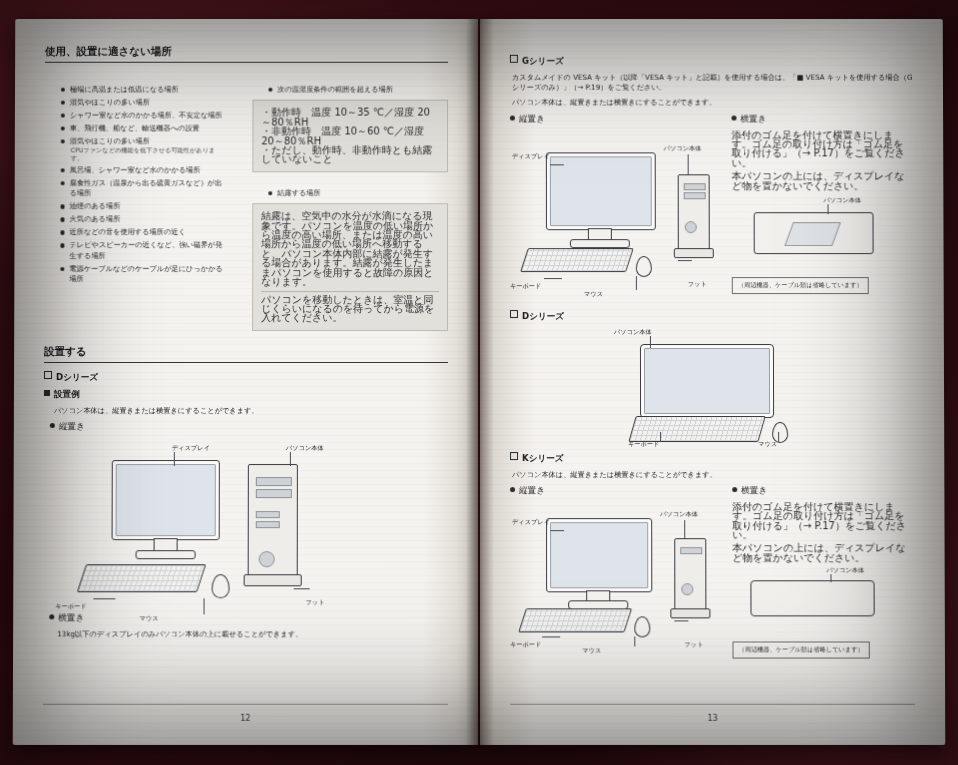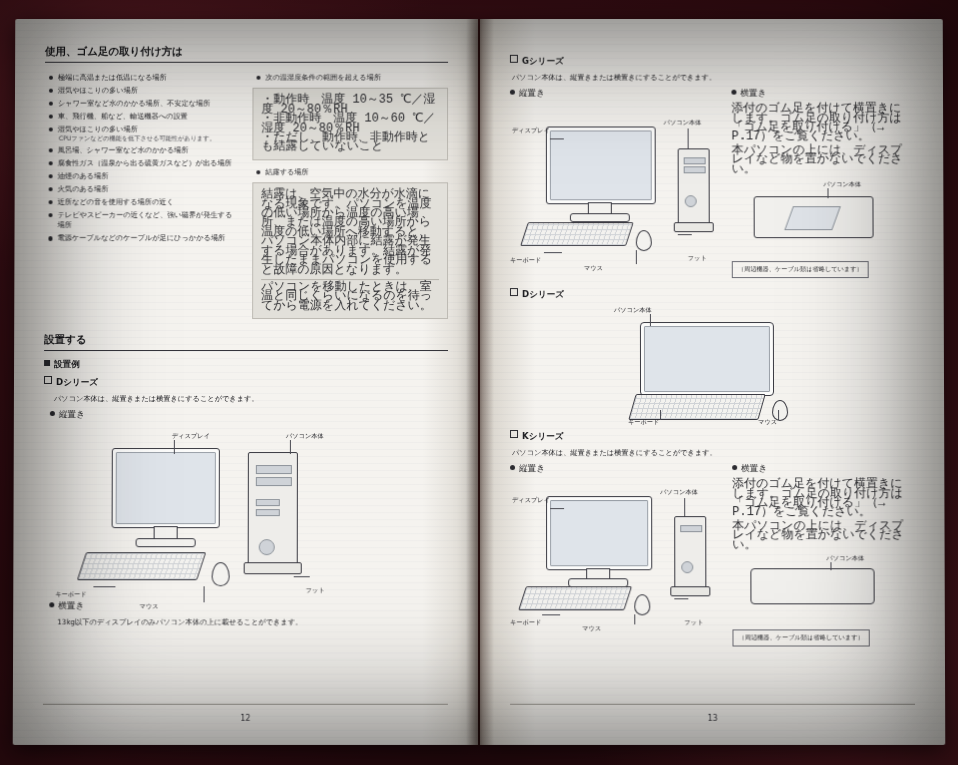--- a/index.html
+++ b/index.html
@@ -56,26 +56,26 @@
   .h2{
     font-size:10.5px;font-weight:bold;color:#17171a;margin:0 0 6px 0;
     padding-bottom:3px;border-bottom:1.4px solid #33333a;
   }
   .h2b{font-size:10.5px;font-weight:bold;color:#17171a;margin:14px 0 8px 0;
     padding-bottom:3px;border-bottom:1.4px solid #33333a;}
   .h3{font-size:8.6px;font-weight:bold;color:#1d1d20;margin:0 0 5px 0;}
   .sq{display:inline-block;width:6px;height:6px;border:1.1px solid #2b2b30;margin-right:4px;vertical-align:1px;}
   .bk{display:inline-block;width:6px;height:6px;background:#2b2b30;margin-right:4px;vertical-align:1px;}
   .dot{display:inline-block;width:5px;height:5px;border-radius:50%;background:#2b2b30;margin-right:4px;vertical-align:1px;}
-  ul.bl{list-style:none;margin:4px;padding:0;}
+  ul.bl{list-style:none;margin:16px;padding:0;}
   ul.bl li{font-size:7.2px;line-height:10.4px;color:#232327;margin-bottom:2.6px;position:relative;padding-left:9px;}
   ul.bl li:before{content:"";position:absolute;left:0;top:3px;width:4.4px;height:4.4px;border-radius:50%;background:#2b2b30;}
   ul.bl li .sub{display:block;font-size:6.2px;color:#4a4a50;line-height:8px;padding-left:1px;}
   p.tx{font-size:7.2px;line-height:10.2px;color:#232327;margin:0 0 5px 0;}
-  p.tn{font-size:12px;line-height:9.4px;color:#2a2a2e;margin:0 0 4px 0;font-family:Liberation Mono, monospace;}
+  p.tn{font-size:10px;line-height:9.4px;color:#2a2a2e;margin:0 0 4px 0;}
 
   .cols{display:flex;gap:12px;}
   .col{flex:1;}
   .shaded{background:#e2e0da;border:1px solid #bdbab3;padding:7px 8px;box-sizing:border-box;}
 
   .pgnum{position:absolute;bottom:22px;left:0;width:100%;text-align:center;
     font-size:8px;color:#3a3a40;}
   .pgline{position:absolute;bottom:40px;left:30px;right:30px;height:1px;background:#9d9a93;}
 
   
@@ -102,21 +102,21 @@
 
 <div class="backdrop"></div>
 
 <div class="book">
 
   <div class="page left">
     <div class="bleed"></div>
     <div class="inner">
 
 
-      <div class="h2">使用、ゴム足の取り付け方は</div>
+      <div class="h2">使用、設置に適さない場所</div>
 
       <div class="cols">
         <div class="col">
           <ul class="bl">
             <li><span>極端に高温または低温になる場所</span></li>
             <li><span>湿気やほこりの多い場所</span></li>
             <li><span>シャワー室など水のかかる場所、不安定な場所</span></li>
             <li><span>車、飛行機、船など、輸送機器への設置</span></li>
             <li><span>湿気やほこりの多い場所</span>
               <span class="sub">CPUファンなどの機能を低下させる可能性があります。</span></li>
@@ -149,25 +149,25 @@
           </ul>
           <div class="shaded">
             <p class="tn">結露は、空気中の水分が水滴になる現象です。パソコンを温度の低い場所から温度の高い場所、または温度の高い場所から温度の低い場所へ移動すると、パソコン本体内部に結露が発生する場合があります。結露が発生したままパソコンを使用すると故障の原因となります。</p>
             <p class="tn" style="margin:0;border-top:1px solid #b6b3ac;padding-top:3px">パソコンを移動したときは、室温と同じくらいになるのを待ってから電源を入れてください。</p>
           </div>
         </div>
       </div>
 
       <div class="h2b">設置する</div>
 
+      <div class="h3" style="font-weight:normal">
+        <span class="sq"></span><b>Dシリーズ</b>
+      </div>
       <div class="h3">
         <span class="bk"></span><span>設置例</span>
-      </div>
-      <div class="h3" style="font-weight:normal">
-        <span class="sq"></span><b>Dシリーズ</b>
       </div>
       <p class="tx" style="margin-left:10px">パソコン本体は、縦置きまたは横置きにすることができます。</p>
       <div class="h3" style="font-weight:normal;margin-left:6px">
         <span class="dot"></span><span>縦置き</span>
       </div>
 
       <div class="fig" style="height:190px;margin-left:10px">
 
         <div class="mon" style="left:58px;top:22px;width:106px;height:78px">
             <div class="scr"></div>
@@ -210,20 +210,21 @@
     </div>
   </div>
 
   <div class="page right">
     <div class="bleed"></div>
     <div class="inner" style="padding-top:36px">
 
       <div class="h3" style="font-weight:normal">
         <span class="sq"></span><b>Gシリーズ</b>
       </div>
+      <p class="tx" style="margin-left:2px">カスタムメイドの VESA キット（以降「VESA キット」と記載）を使用する場合は、「■ VESA キットを使用する場合（Gシリーズのみ）」（→ P.19）をご覧ください。</p>
       <p class="tx" style="margin-left:2px">パソコン本体は、縦置きまたは横置きにすることができます。</p>
 
       <div style="display:flex;gap:10px;margin-top:4px">
 
         <div style="width:212px">
           <div class="h3" style="font-weight:normal">
             <span class="dot"></span><span>縦置き</span>
           </div>
           <div class="fig" style="height:170px">
             <div class="mon" style="left:36px;top:22px;width:108px;height:76px">

